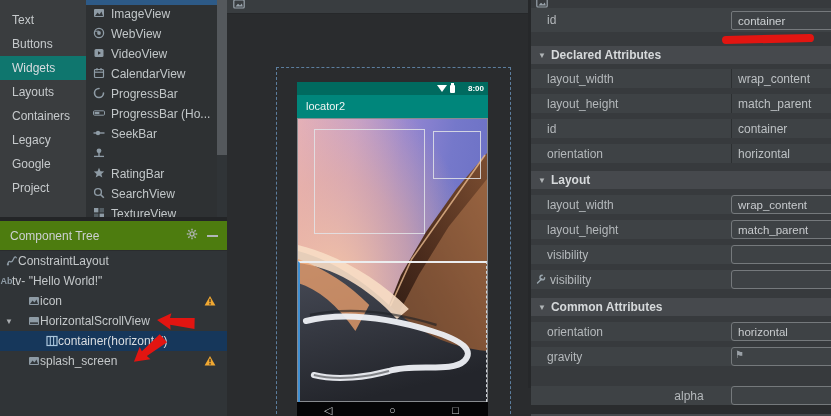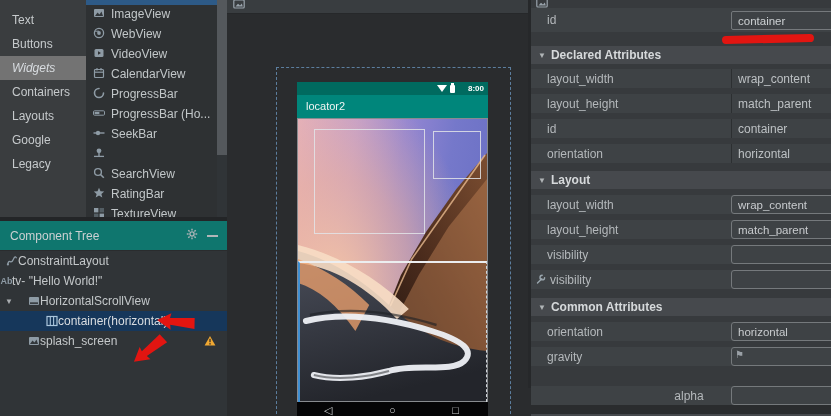--- a/index.html
+++ b/index.html
@@ -1,33 +1,33 @@
 <!DOCTYPE html>
 <html><head>
 <meta charset="utf-8">
 <style>
   html,body{margin:0;padding:0;background:#222;}
   #app{position:relative;width:831px;height:416px;overflow:hidden;background:#2a2c2e;
        font-family:"Liberation Sans",sans-serif;font-size:12px;color:#c2c6c8;-webkit-font-smoothing:antialiased;}
   
   #category-col{position:absolute;left:0;top:0;width:86px;height:217px;background:#3a3d3f;}
   .cat-item{height:24px;line-height:24px;padding-left:12px;color:#c6cacc;cursor:default;}
-  .cat-item.selected{background:#737373;color:#d8dce0;font-style:italic;}
+  .cat-item.selected{background:#0f766e;color:#d8dce0;}
   #category-col .spacer{height:8px;}
   #widget-list{position:absolute;left:86px;top:0;width:131px;height:217px;background:#2e3133;overflow:hidden;}
   .partial-row{position:absolute;left:0;top:0;width:141px;height:5px;background:#2d5a87;}
   .wid-item{height:20px;display:flex;align-items:center;gap:6px;padding-left:7px;color:#c2c7c9;white-space:nowrap;}
   .wid-item:first-of-type{margin-top:4px;}
   .wid-item svg{flex:0 0 auto;}
   #palette-scrollbar{position:absolute;left:217px;top:0;width:10px;height:217px;background:#303437;}
   #palette-scrollbar .thumb{position:absolute;left:0;top:0;width:10px;height:155px;background:#54585c;}
   #panel-divider{position:absolute;left:0;top:217px;width:227px;height:4px;background:#232527;}
   
   #component-tree{position:absolute;left:0;top:221px;width:227px;height:195px;background:#303437;}
-  #tree-header{height:29px;background:#0f766e;border-bottom:1px solid #2a2c2e;display:flex;align-items:center;}
+  #tree-header{height:29px;background:#4d7c0f;border-bottom:1px solid #2a2c2e;display:flex;align-items:center;}
   #tree-title{padding-left:10px;color:#ccd0d2;}
   #tree-header .hdr-icons{margin-left:auto;display:flex;align-items:center;gap:9px;padding-right:9px;}
   .minus-glyph{display:inline-block;width:11px;height:2px;background:#b2b6b9;}
   .tree-row{position:relative;height:20px;display:flex;align-items:center;color:#c4c8ca;white-space:nowrap;}
   .tree-row.selected{background:#16375b;color:#d9dde1;}
   .tree-row .exp{position:absolute;font-size:8px;color:#a9adb0;}
   .tree-row .t-icon{display:flex;align-items:center;}
   .tree-row .t-label{}
   .tree-row .warn{position:absolute;right:11px;top:4px;}
   .red-arrow{position:absolute;pointer-events:none;}
@@ -78,24 +78,25 @@
 <body>
 
 <div id="app">
 
   <div id="category-col">
     <div class="spacer"></div>
     <div id="cat-mount">
         <div class="cat-item">Text</div>
         <div class="cat-item">Buttons</div>
         <div class="cat-item selected">Widgets</div>
+        <div class="cat-item">Layouts</div>
         <div class="cat-item">Containers</div>
-        <div class="cat-item">Layouts</div>
+        <div class="cat-item">Legacy</div>
         <div class="cat-item">Google</div>
-        <div class="cat-item">Legacy</div>
+        <div class="cat-item">Project</div>
       </div>
   </div>
   <div id="widget-list">
     <div class="partial-row"></div>
     <div id="wid-mount">
         <div class="wid-item">
           <span class="t-icon"><svg width="12" height="12" viewBox="0 0 12 12" xmlns="http://www.w3.org/2000/svg">
               <rect x="1" y="2" width="10" height="8" rx="1" fill="#8e9ba5"></rect>
               <path d="M2 9 L4.5 5.5 L6.5 7.5 L8.5 4.5 L10 9 Z" fill="#32373b"></path>
             </svg></span>
@@ -147,30 +148,30 @@
         </div>
         <div class="wid-item">
           <span class="t-icon"><svg width="12" height="12" viewBox="0 0 12 12" xmlns="http://www.w3.org/2000/svg">
               <line x1="1" y1="9.4" x2="11" y2="9.4" stroke="#8e9ba5" stroke-width="1.3"></line>
               <circle cx="6" cy="3.8" r="2.4" fill="#8e9ba5"></circle>
               <rect x="5.3" y="5.6" width="1.4" height="3.4" fill="#8e9ba5"></rect>
             </svg></span>
         </div>
         <div class="wid-item">
           <span class="t-icon"><svg width="12" height="12" viewBox="0 0 12 12" xmlns="http://www.w3.org/2000/svg">
+              <path d="M6 0.8 L7.5 4.2 L11.2 4.5 L8.4 6.9 L9.3 10.5 L6 8.5 L2.7 10.5 L3.6 6.9 L0.8 4.5 L4.5 4.2 Z" fill="#8e9ba5"></path>
+            </svg></span>
+          <span>RatingBar</span>
+        </div>
+        <div class="wid-item">
+          <span class="t-icon"><svg width="12" height="12" viewBox="0 0 12 12" xmlns="http://www.w3.org/2000/svg">
               <circle cx="5" cy="5" r="3.4" fill="none" stroke="#8e9ba5" stroke-width="1.4"></circle>
               <line x1="7.5" y1="7.5" x2="10.8" y2="10.8" stroke="#8e9ba5" stroke-width="1.6"></line>
             </svg></span>
           <span>SearchView</span>
-        </div>
-        <div class="wid-item">
-          <span class="t-icon"><svg width="12" height="12" viewBox="0 0 12 12" xmlns="http://www.w3.org/2000/svg">
-              <path d="M6 0.8 L7.5 4.2 L11.2 4.5 L8.4 6.9 L9.3 10.5 L6 8.5 L2.7 10.5 L3.6 6.9 L0.8 4.5 L4.5 4.2 Z" fill="#8e9ba5"></path>
-            </svg></span>
-          <span>RatingBar</span>
         </div>
         <div class="wid-item">
           <span class="t-icon"><svg width="12" height="12" viewBox="0 0 12 12" xmlns="http://www.w3.org/2000/svg">
               <rect x="1" y="1" width="4.4" height="4.4" fill="#8e9ba5"></rect>
               <rect x="6.6" y="1" width="4.4" height="4.4" fill="#545e64"></rect>
               <rect x="1" y="6.6" width="4.4" height="4.4" fill="#545e64"></rect>
               <rect x="6.6" y="6.6" width="4.4" height="4.4" fill="#8e9ba5"></rect>
             </svg></span>
           <span>TextureView</span>
         </div>
@@ -211,20 +212,34 @@
           </span>
           <span class="t-label">ConstraintLayout</span>
         </div>
         <div class="tree-row">
           <span class="t-icon" style="">
             <svg width="12" height="12" viewBox="0 0 12 12" xmlns="http://www.w3.org/2000/svg">
               <text x="0.5" y="9" font-size="9" font-weight="bold" fill="#8e9ba5" font-family="Liberation Sans,sans-serif">Ab</text>
             </svg>
           </span>
           <span class="t-label">tv- "Hello World!"</span>
+        </div>
+        <div class="tree-row">
+          <span class="t-icon" style="margin-left:28px">
+            <svg width="12" height="12" viewBox="0 0 12 12" xmlns="http://www.w3.org/2000/svg">
+              <rect x="1" y="2" width="10" height="8" rx="1" fill="#8e9ba5"></rect>
+              <path d="M2 9 L4.5 5.5 L6.5 7.5 L8.5 4.5 L10 9 Z" fill="#32373b"></path>
+            </svg>
+          </span>
+          <span class="t-label">icon</span>
+          <span class="warn"><svg width="12" height="12" viewBox="0 0 12 12" xmlns="http://www.w3.org/2000/svg">
+              <path d="M6 1 L11.4 10.4 H0.6 Z" fill="#f0a832"></path>
+              <rect x="5.3" y="3.8" width="1.4" height="3.4" fill="#42382a"></rect>
+              <rect x="5.3" y="8.1" width="1.4" height="1.5" fill="#42382a"></rect>
+            </svg></span>
         </div>
         <div class="tree-row">
           <span class="exp" style="left:5px">▼</span>
           <span class="t-icon" style="margin-left:28px">
             <svg width="12" height="12" viewBox="0 0 12 12" xmlns="http://www.w3.org/2000/svg">
               <rect x="1" y="2" width="10" height="8" rx="1" fill="#8e9ba5"></rect>
               <rect x="2" y="7.3" width="8" height="1.8" fill="#3a3f44"></rect>
             </svg>
           </span>
           <span class="t-label">HorizontalScrollView</span>

